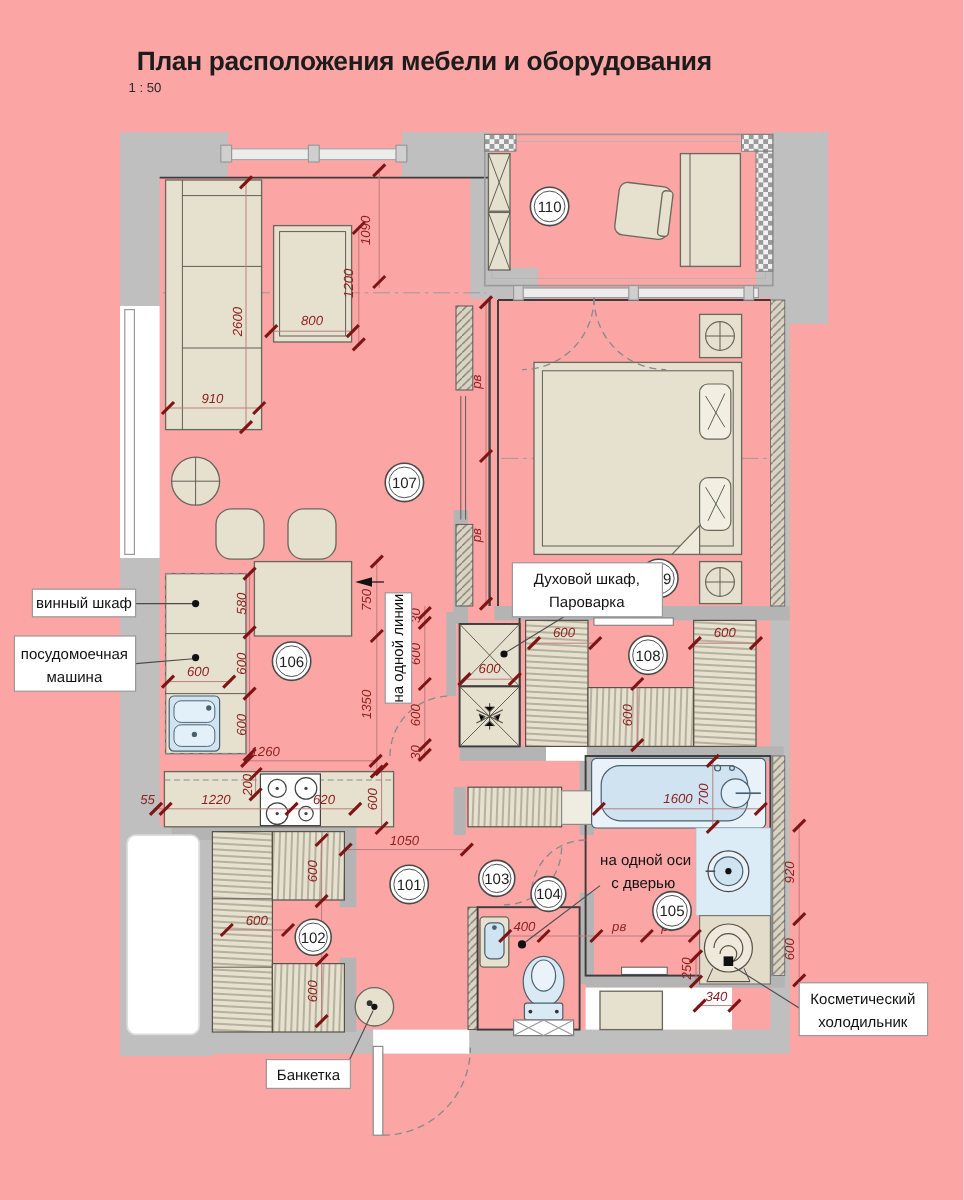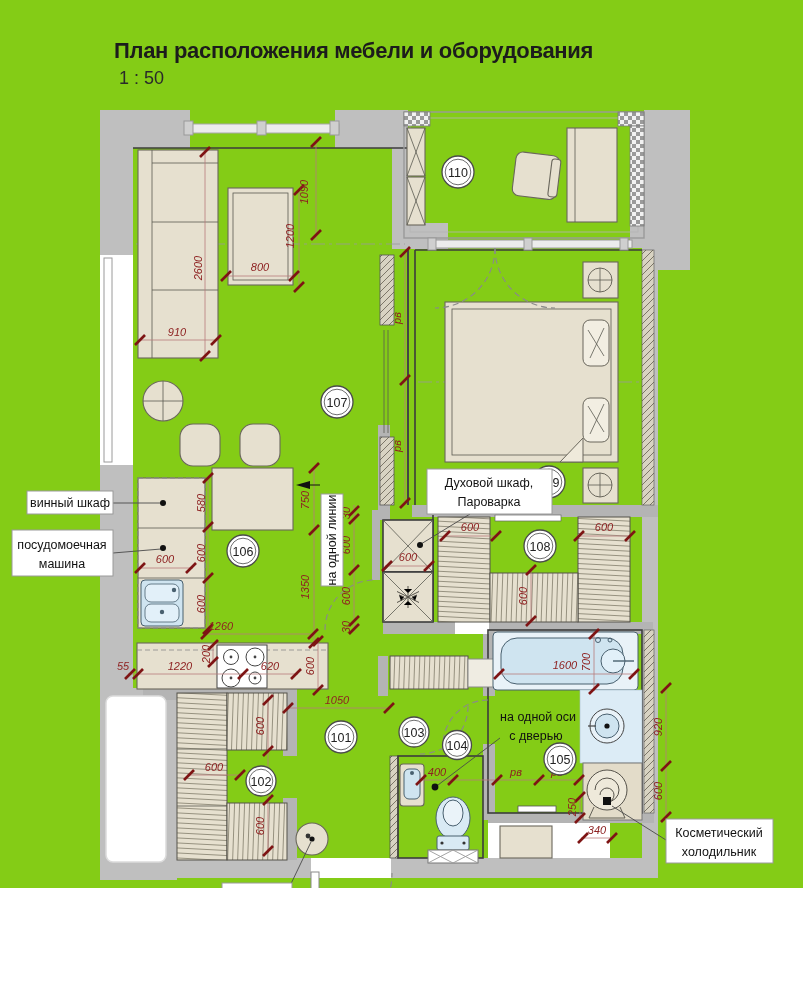--- a/index.html
+++ b/index.html
@@ -1,19 +1,19 @@
 <!DOCTYPE html>
 <html><head>
 <meta charset="utf-8">
 <style>
   html,body{margin:0;padding:0;background:#fff;}
-  #page{position:relative;width:803px;height:888px;background:#84cc16;overflow:hidden;
+  #page{position:relative;width:803px;height:1000px;background:#fca5a5;overflow:hidden;
         font-family:"Liberation Sans",sans-serif;}
   #title{position:absolute;left:114px;top:38px;font-size:22px;font-weight:700;color:#1c1c1c;letter-spacing:-0.3px;}
-  #scale{position:absolute;left:119px;top:68px;font-size:18px;color:#2a2a2a;}
+  #scale{position:absolute;left:107px;top:68px;font-size:11px;color:#2a2a2a;}
   svg{position:absolute;left:0;top:0;}
   svg text{font-family:"Liberation Sans",sans-serif;}
   .dim{font-size:11px;font-style:italic;fill:#8e2222;text-anchor:middle;}
   .lbl{font-size:12.5px;fill:#111;text-anchor:middle;}
   .badge-t{font-size:12.5px;fill:#222;text-anchor:middle;}
   .wall{fill:#bfbfbf;}
   .wall2{fill:#b4b4b4;}
   .furn{fill:#e6e0cf;stroke:#6a675c;stroke-width:1.1;}
   .blue{fill:#cfe4f0;stroke:#49606f;stroke-width:1;}
   .thin{stroke:#5a5a52;stroke-width:0.8;fill:none;}

